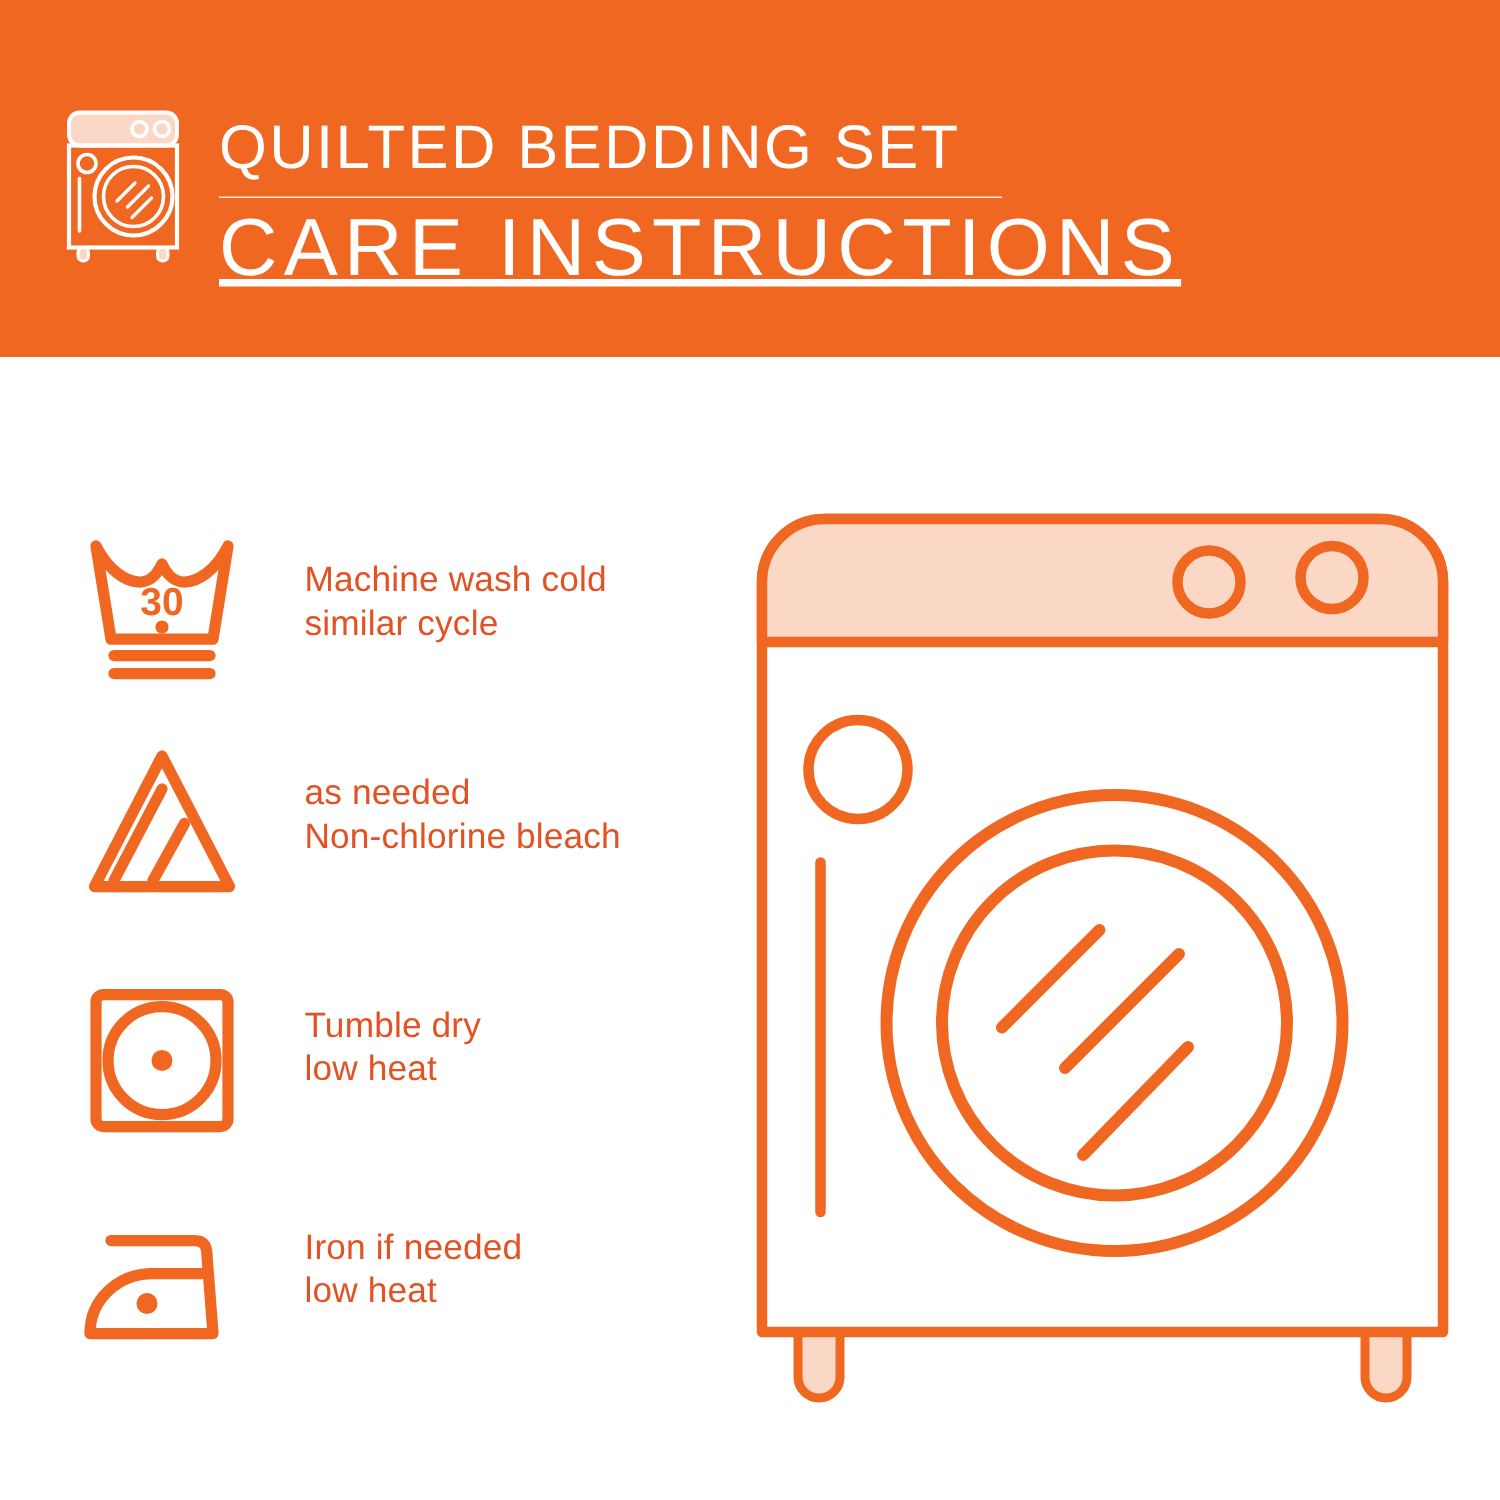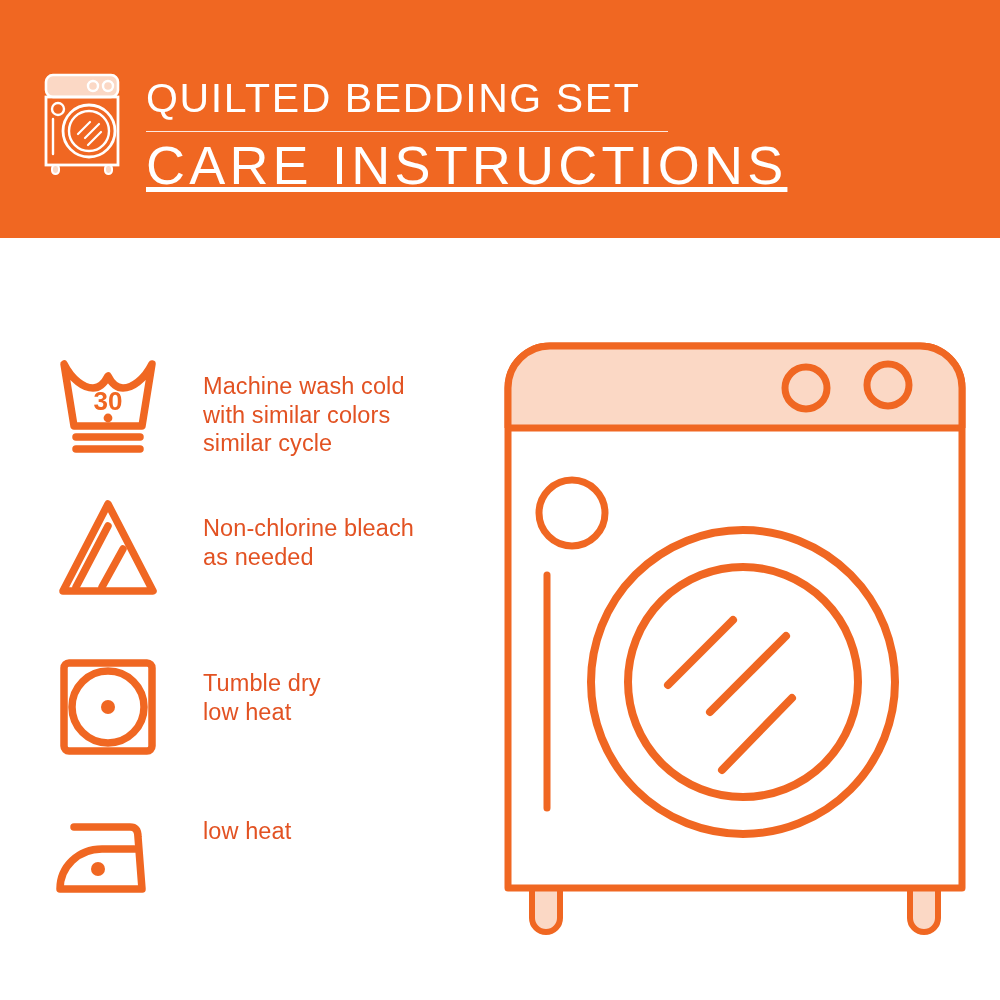--- a/index.html
+++ b/index.html
@@ -157,38 +157,37 @@
                    C 36 38, 24 30, 16 14 Z"></path>
           <line x1="28" y1="87" x2="92" y2="87"></line>
           <line x1="28" y1="99" x2="92" y2="99"></line>
         </g>
         <text x="60" y="60" font-family="'Liberation Sans', sans-serif" font-size="26" font-weight="700" fill="#F06722" text-anchor="middle">30</text>
         <circle cx="60" cy="68" r="4.4" fill="#F06722"></circle>
       </svg>
     </div>
     <div class="care-text">
       <div>Machine wash cold</div>
-      <div>with similar colors</div>
       <div>similar cycle</div>
     </div>
   </div>
 
   <div class="care-row" style="top:242px;">
     <div class="care-symbol">
       <svg viewBox="0 0 120 120" width="120" height="120" aria-hidden="true">
         <g fill="none" stroke="#F06722" stroke-width="7.5" stroke-linecap="round" stroke-linejoin="round">
           <path d="M60 12 L105 99 L15 99 Z"></path>
           <line x1="60" y1="34" x2="28" y2="95"></line>
           <line x1="75" y1="57" x2="54" y2="95"></line>
         </g>
       </svg>
     </div>
     <div class="care-text">
+      <div>as needed</div>
       <div>Non-chlorine bleach</div>
-      <div>as needed</div>
     </div>
   </div>
 
   <div class="care-row" style="top:397px;">
     <div class="care-symbol">
       <svg viewBox="0 0 120 120" width="120" height="120" aria-hidden="true">
         <g fill="none" stroke="#F06722" stroke-width="7.5" stroke-linejoin="round">
           <rect x="16" y="16" width="88" height="88" rx="5"></rect>
           <circle cx="60" cy="60" r="36"></circle>
         </g>
@@ -205,20 +204,21 @@
     <div class="care-symbol">
       <svg viewBox="0 0 120 120" width="120" height="120" aria-hidden="true">
         <g fill="none" stroke="#F06722" stroke-width="7.5" stroke-linecap="round" stroke-linejoin="round">
           <path d="M26 32 L82 32 C 88 32, 90 36, 90 42 L94 94 L12 94
                    C 12 72, 30 54, 54 54 L86 54"></path>
         </g>
         <circle cx="50" cy="74" r="7" fill="#F06722"></circle>
       </svg>
     </div>
     <div class="care-text">
+      <div>Iron if needed</div>
       <div>low heat</div>
     </div>
   </div>
 
 </div>
 
 <div id="washer">
   <svg viewBox="0 0 490 620" width="490" height="620" aria-hidden="true">
 
     <g>

